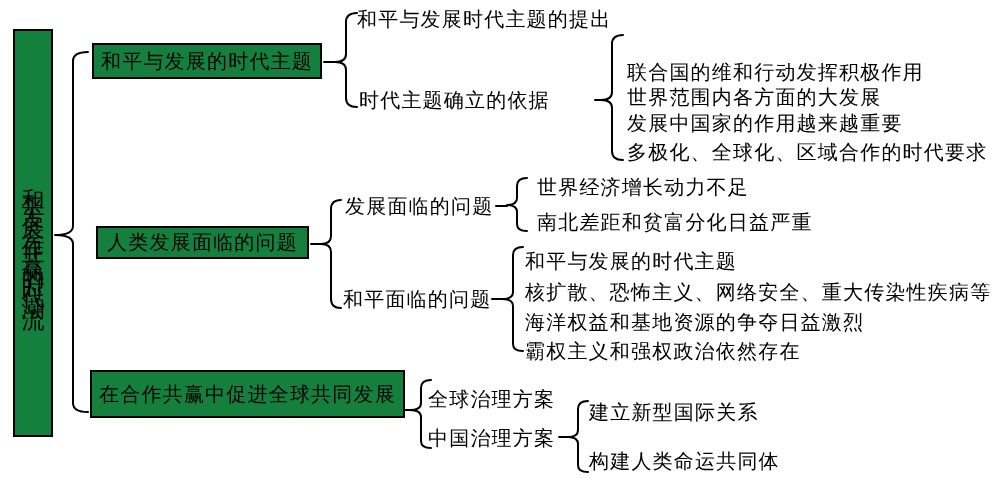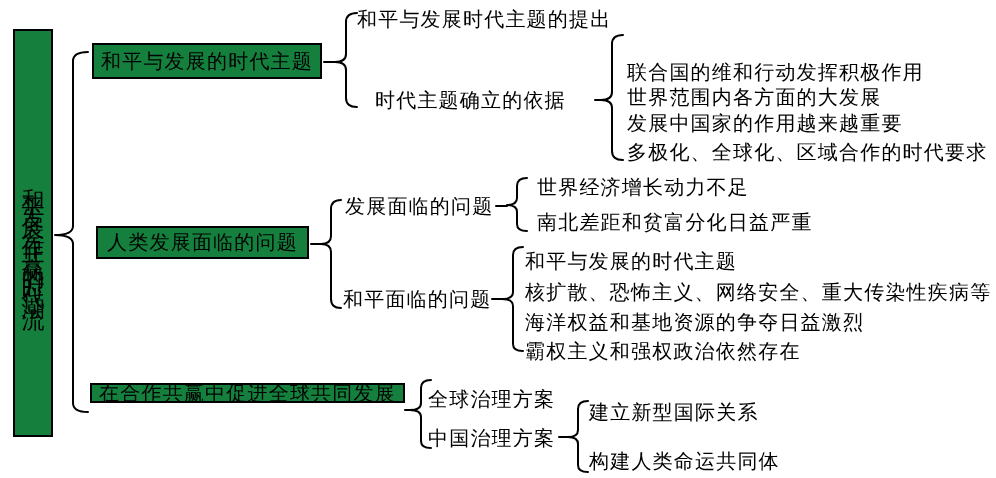--- a/index.html
+++ b/index.html
@@ -42,21 +42,21 @@
     width: 40px; height: 408px;
     writing-mode: vertical-rl;
     text-orientation: upright;
     font-size: 23px;
     letter-spacing: 10px;
     line-height: 1;
     padding-top: 2px;
   }
   .box-1 { left: 92px; top: 43px;  width: 230px; height: 36px; }
   .box-2 { left: 96px; top: 226px; width: 213px; height: 33px; }
-  .box-3 { left: 90px; top: 383px; width: 315px; height: 20px; }
+  .box-3 { left: 90px; top: 370px; width: 315px; height: 48px; }
   .leaf {
     position: absolute;
     font-size: 20px;
     letter-spacing: 1.2px;
     line-height: 22px;
     height: 22px;
     white-space: nowrap;
   }
 </style>
 </head>
@@ -79,21 +79,21 @@
     <path d="M431 380 Q421 380 421 388 L421 403 Q421 410 410 410 Q421 410 421 417 L421 441 Q421 448 431 448"></path>
     <path d="M405 410 L410 410"></path>
     <path d="M588 401 Q578 401 578 409 L578 430 Q578 437 568 437 Q578 437 578 444 L578 465 Q578 472 588 472"></path>
     <path d="M559 437 L568 437"></path>
   </svg>
 
   <div class="box root-box">和平发展合作共赢的时代潮流</div>
 
   <div class="box box-1">和平与发展的时代主题</div>
   <div class="leaf" style="left:357px; top:8px;">和平与发展时代主题的提出</div>
-  <div class="leaf" style="left:375px; top:89px;">时代主题确立的依据</div>
+  <div class="leaf" style="left:359px; top:89px;">时代主题确立的依据</div>
   <div class="leaf" style="left:627px; top:61px;">联合国的维和行动发挥积极作用</div>
   <div class="leaf" style="left:627px; top:86px;">世界范围内各方面的大发展</div>
   <div class="leaf" style="left:627px; top:112px;">发展中国家的作用越来越重要</div>
   <div class="leaf" style="left:627px; top:141px;">多极化、全球化、区域合作的时代要求</div>
 
   <div class="box box-2">人类发展面临的问题</div>
   <div class="leaf" style="left:345px; top:195px;">发展面临的问题</div>
   <div class="leaf" style="left:537px; top:176px;">世界经济增长动力不足</div>
   <div class="leaf" style="left:537px; top:211px;">南北差距和贫富分化日益严重</div>
   <div class="leaf" style="left:343px; top:288px;">和平面临的问题</div>

